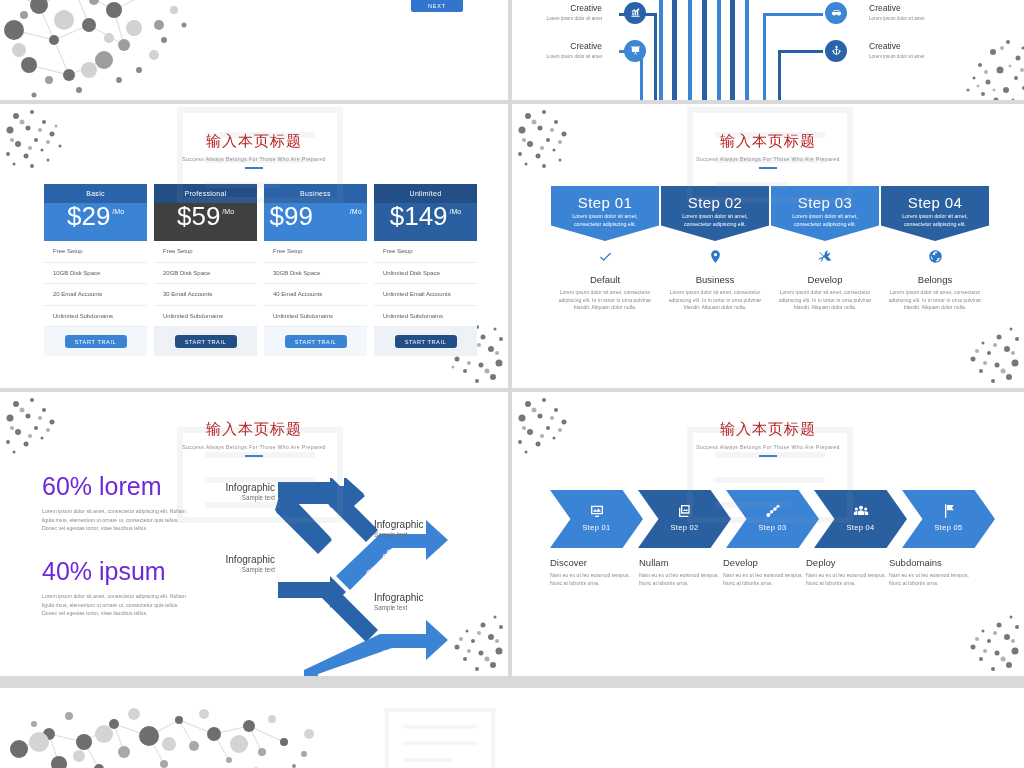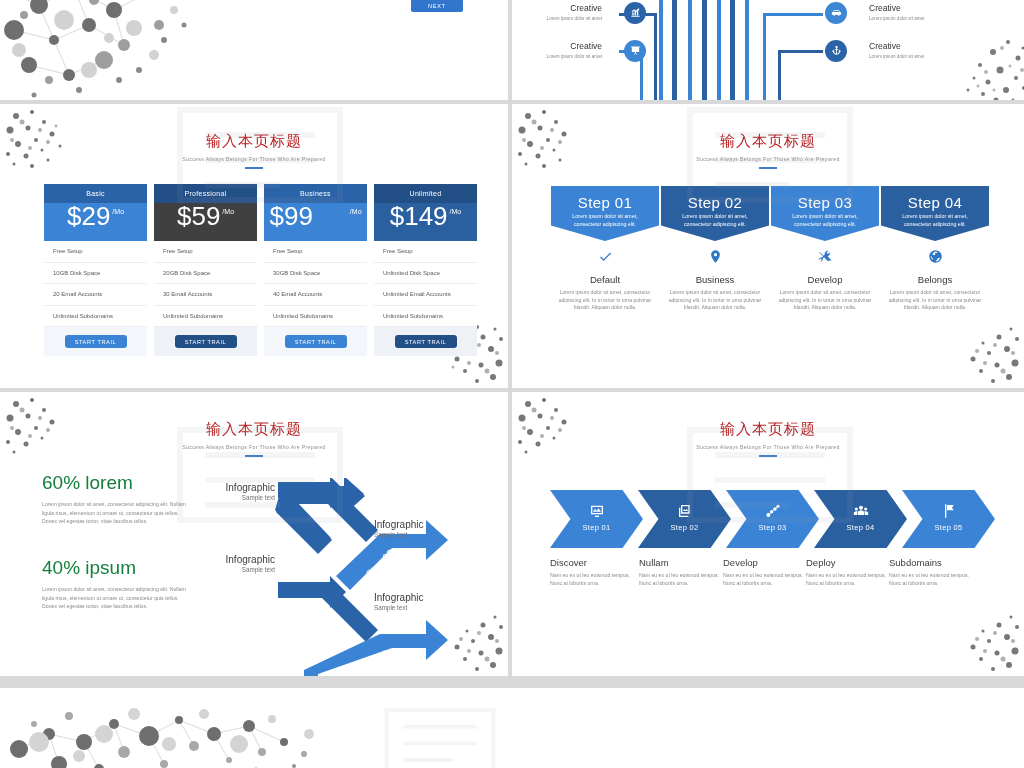--- a/index.html
+++ b/index.html
@@ -81,21 +81,21 @@
   .stepcard .banner h4 { font-size: 15px; font-weight: 400; letter-spacing: .4px; }
   .stepcard .banner p  { font-size: 5.3px; line-height: 1.45; margin-top: 2px; padding: 0 10px; }
   .stepcard .mid-icon { margin-top: 8px; text-align: center; height: 16px; }
   .stepcard .mid-icon svg { width: 15px; height: 15px; fill: #2e76c6; }
   .stepcard .mid-h { text-align: center; font-size: 9.5px; color: #333; margin-top: 9px; }
   .stepcard .mid-p { text-align: center; font-size: 5.1px; color: #8b8b8b;
                      line-height: 1.5; margin-top: 4px; padding: 0 6px; }
 
   
   .pct-block { position: absolute; width: 150px; }
-  .pct-h { font-size: 19px; color: #15803d; font-weight: 400; }
+  .pct-h { font-size: 25px; color: #6d28d9; font-weight: 400; }
   .pct-p { font-size: 5.2px; color: #8b8b8b; line-height: 1.65; margin-top: 6px; }
   .ribbon-label { position: absolute; }
   .ribbon-label .rl-h { font-size: 10px; color: #3c3c3c; }
   .ribbon-label .rl-p { font-size: 6.3px; color: #6f6f6f; margin-top: 1px; }
 
   
   .chev { position: absolute; height: 58px; width: 93px;
           clip-path: polygon(0 0, 78% 0, 100% 50%, 78% 100%, 0 100%, 22% 50%);
           color: #fff; text-align: center; }
   .chev .cicon { margin-top: 13px; height: 17px; }

